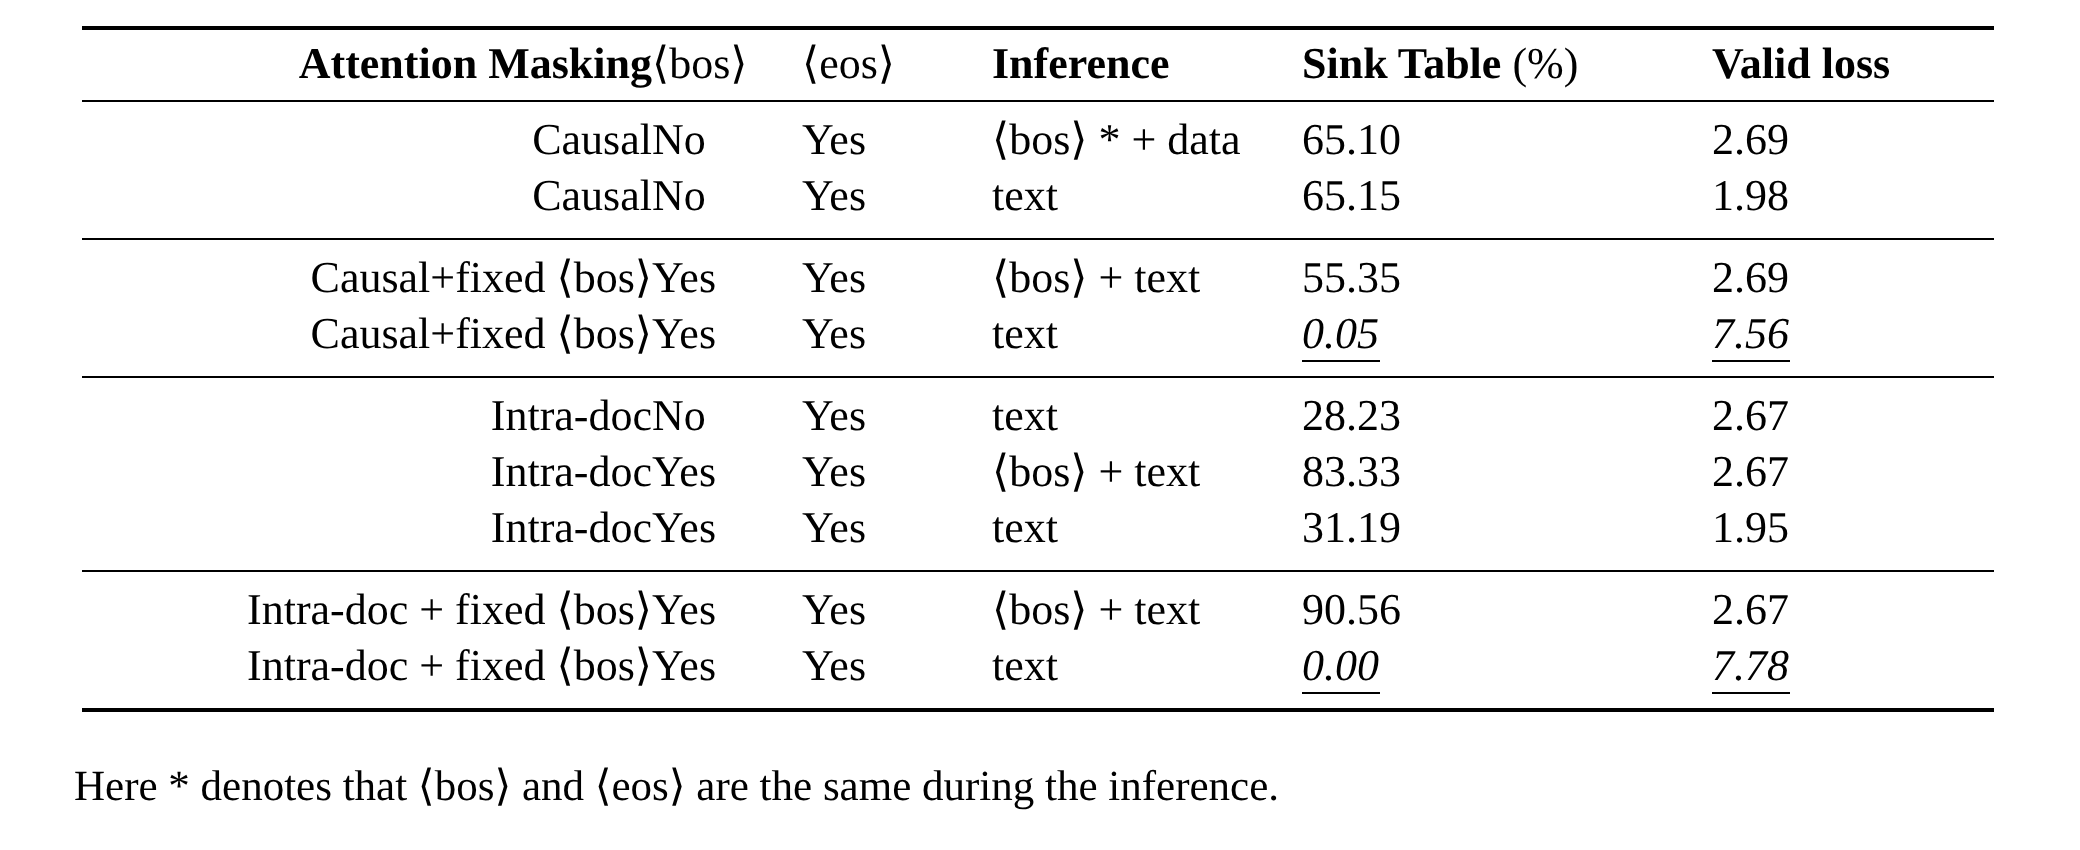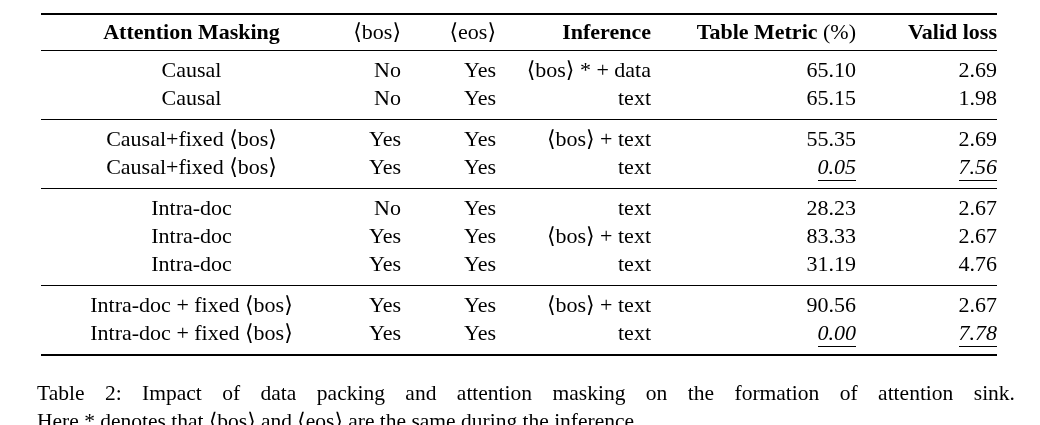--- a/index.html
+++ b/index.html
@@ -18,30 +18,30 @@
     table-layout: fixed;
     width: 956px;
     margin: 13px 0 0 41px;
     border-top: 2.5px solid #000;
     border-bottom: 2.5px solid #000;
     font-size: 22px;
   }
   thead tr { border-bottom: 1.5px solid #000; }
   tbody + tbody { border-top: 1.5px solid #000; }
   th, td {
-    text-align: right;
+    text-align: left;
     font-weight: normal;
     padding: 0;
     line-height: 28px;
     vertical-align: middle;
     white-space: nowrap;
     overflow: hidden;
   }
   th { line-height: 26px; padding-top: 4px; padding-bottom: 5px; }
-  .left { text-align: center; padding-left: 16px; }
+  .left { text-align: right; padding-left: 16px; }
   .b { font-weight: bold; }
   tr.first td { padding-top: 5px; }
   tr.last td { padding-bottom: 7px; }
   .underline {
     display: inline-block;
     border-bottom: 1.6px solid #000;
     padding-bottom: 1px;
     line-height: 24px;
     font-style: italic;
   }
@@ -66,21 +66,21 @@
       <col style="width:155px">
       <col style="width:205px">
       <col style="width:141px">
     </colgroup>
     <thead>
       <tr id="header-row">
           <th class="left"><span class="b">Attention Masking</span></th>
           <th><span class="n">⟨bos⟩</span></th>
           <th><span class="n">⟨eos⟩</span></th>
           <th><span class="b">Inference</span></th>
-          <th><span class="b">Table Metric </span><span class="n">(%)</span></th>
+          <th><span class="b">Sink Table </span><span class="n">(%)</span></th>
           <th><span class="b">Valid loss</span></th>
         </tr>
     </thead>
   <tbody>
         <tr class="first">
           <td class="left">Causal</td>
           <td>No</td>
           <td>Yes</td>
           <td>⟨bos⟩ * + data</td>
           <td>65.10</td>
@@ -129,21 +129,21 @@
           <td>⟨bos⟩ + text</td>
           <td>83.33</td>
           <td>2.67</td>
         </tr>
         <tr class="last">
           <td class="left">Intra-doc</td>
           <td>Yes</td>
           <td>Yes</td>
           <td>text</td>
           <td>31.19</td>
-          <td>4.76</td>
+          <td>1.95</td>
         </tr>
       </tbody>
       <tbody>
         <tr class="first">
           <td class="left">Intra-doc + fixed ⟨bos⟩</td>
           <td>Yes</td>
           <td>Yes</td>
           <td>⟨bos⟩ + text</td>
           <td>90.56</td>
           <td>2.67</td>
@@ -153,17 +153,16 @@
           <td>Yes</td>
           <td>Yes</td>
           <td>text</td>
           <td><span class="underline">0.00</span></td>
           <td><span class="underline">7.78</span></td>
         </tr>
       </tbody>
     </table>
 
   <div class="caption">
-    <div class="caption-line1">Table 2: Impact of data packing and attention masking on the formation of attention sink.</div>
     <div>Here * denotes that ⟨bos⟩ and ⟨eos⟩ are the same during the inference.</div>
   </div>
 
 </div>
 
 </body></html>

